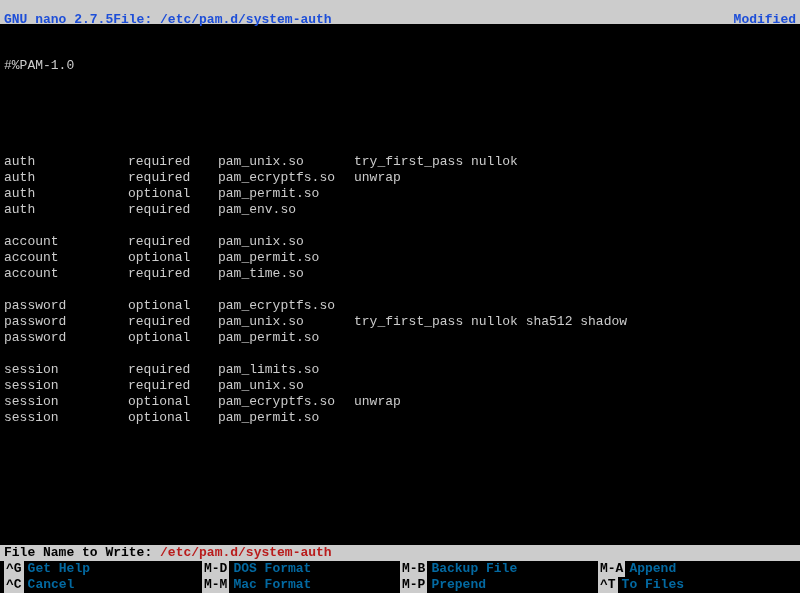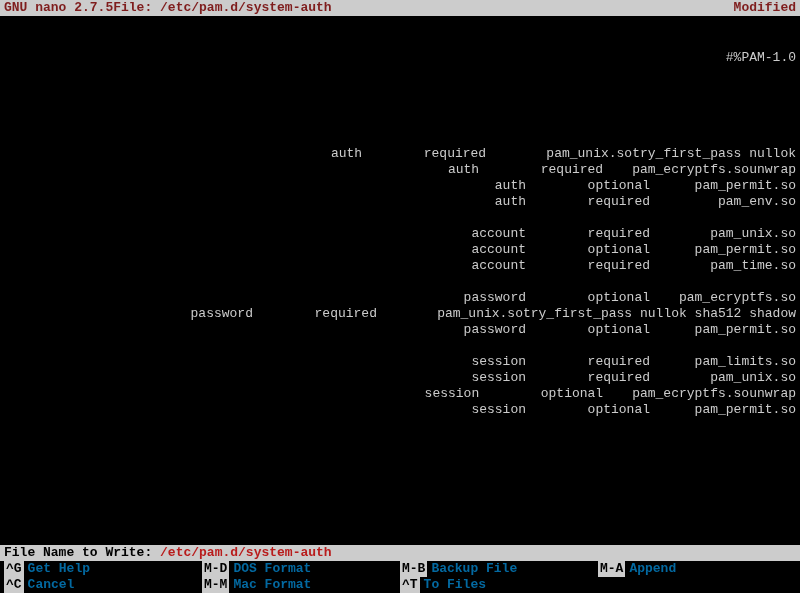--- a/index.html
+++ b/index.html
@@ -9,33 +9,32 @@
     background: #000;
     color: #ccc;
     font-family: "Courier New", monospace;
     font-size: 13px;
     line-height: 16px;
     overflow: hidden;
     position: relative;
   }
   .titlebar {
     background: #ccc;
-    color: #7f1d1d;
+    color: #1d4ed8;
     display: flex;
     height: 16px;
-    padding: 0 4px;
+    padding: 12px 4px;
     font-weight: bold;
   }
   .title-left { flex: 0 0 auto; }
   .title-center { flex: 1; }
   .title-right { flex: 0 0 auto; }
   .content {
     padding: 2px 4px;
     white-space: pre;
-    text-align: right;
   }
   .row { height: 16px; }
   .blank { height: 16px; }
   .col-type { display:inline-block; width: 80px; }
   .col-ctrl { display:inline-block; width: 80px; margin-left: 44px; }
   .col-mod  { display:inline-block; width: 136px; margin-left: 10px; }
   .col-args { display:inline-block; }
   .prompt-bar {
     position: absolute;
     bottom: 32px;
@@ -119,16 +118,20 @@
     </div>
     <div class="sc">
       <span class="key">^C</span>
       <span class="label">Cancel</span>
     </div>
     <div class="sc">
       <span class="key">M-M</span>
       <span class="label">Mac Format</span>
     </div>
     <div class="sc">
+      <span class="key">M-P</span>
+      <span class="label">Prepend</span>
+    </div>
+    <div class="sc">
       <span class="key">^T</span>
       <span class="label">To Files</span>
     </div>
   </div>
 
 </body></html>

